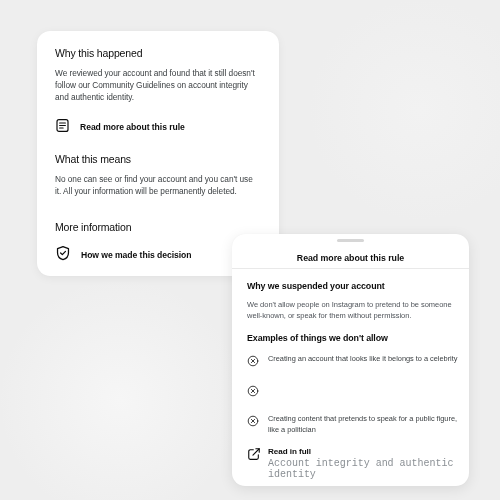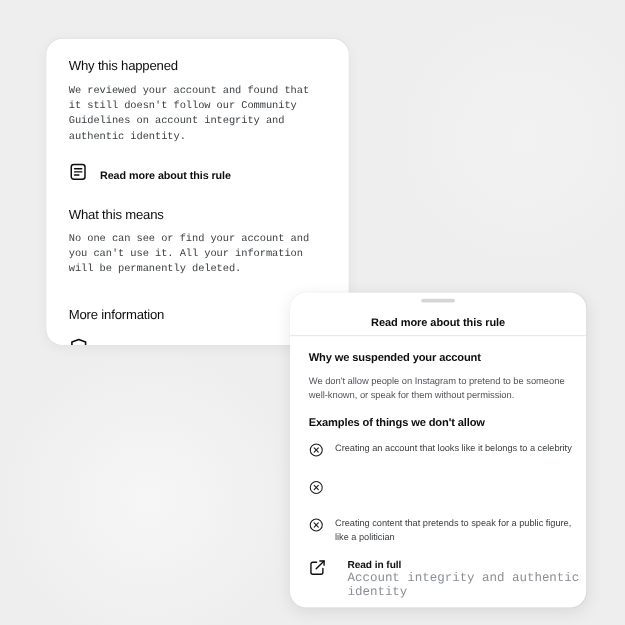--- a/index.html
+++ b/index.html
@@ -39,21 +39,20 @@
     font-weight: normal;
     color: #0d0d0d;
     letter-spacing: -0.15px;
   }
 
   .sec-body {
     font-size: 8.3px;
     line-height: 12.2px;
     color: #3c4043;
     letter-spacing: -0.05px;
-    font-family: Liberation Mono, monospace;
   }
 
   .gap-8  { height: 8px; }
   .gap-10 { height: 10px; }
   .gap-12 { height: 12px; }
   .gap-14 { height: 14px; }
   .gap-16 { height: 16px; }
 
   .row-link {
     display: flex;
@@ -143,21 +142,21 @@
     font-size: 7.4px;
     line-height: 10.5px;
     color: #3c4043;
     letter-spacing: -0.02px;
     padding-top: 1px;
   }
 
   .readfull {
     display: flex;
     align-items: flex-start;
-    gap: 17px;
+    gap: 7px;
     margin-top: 2px;
     cursor: pointer;
   }
   .readfull .rf-title {
     font-size: 8.1px;
     font-weight: bold;
     color: #0d0d0d;
     letter-spacing: -0.05px;
   }
   .readfull .rf-sub {

